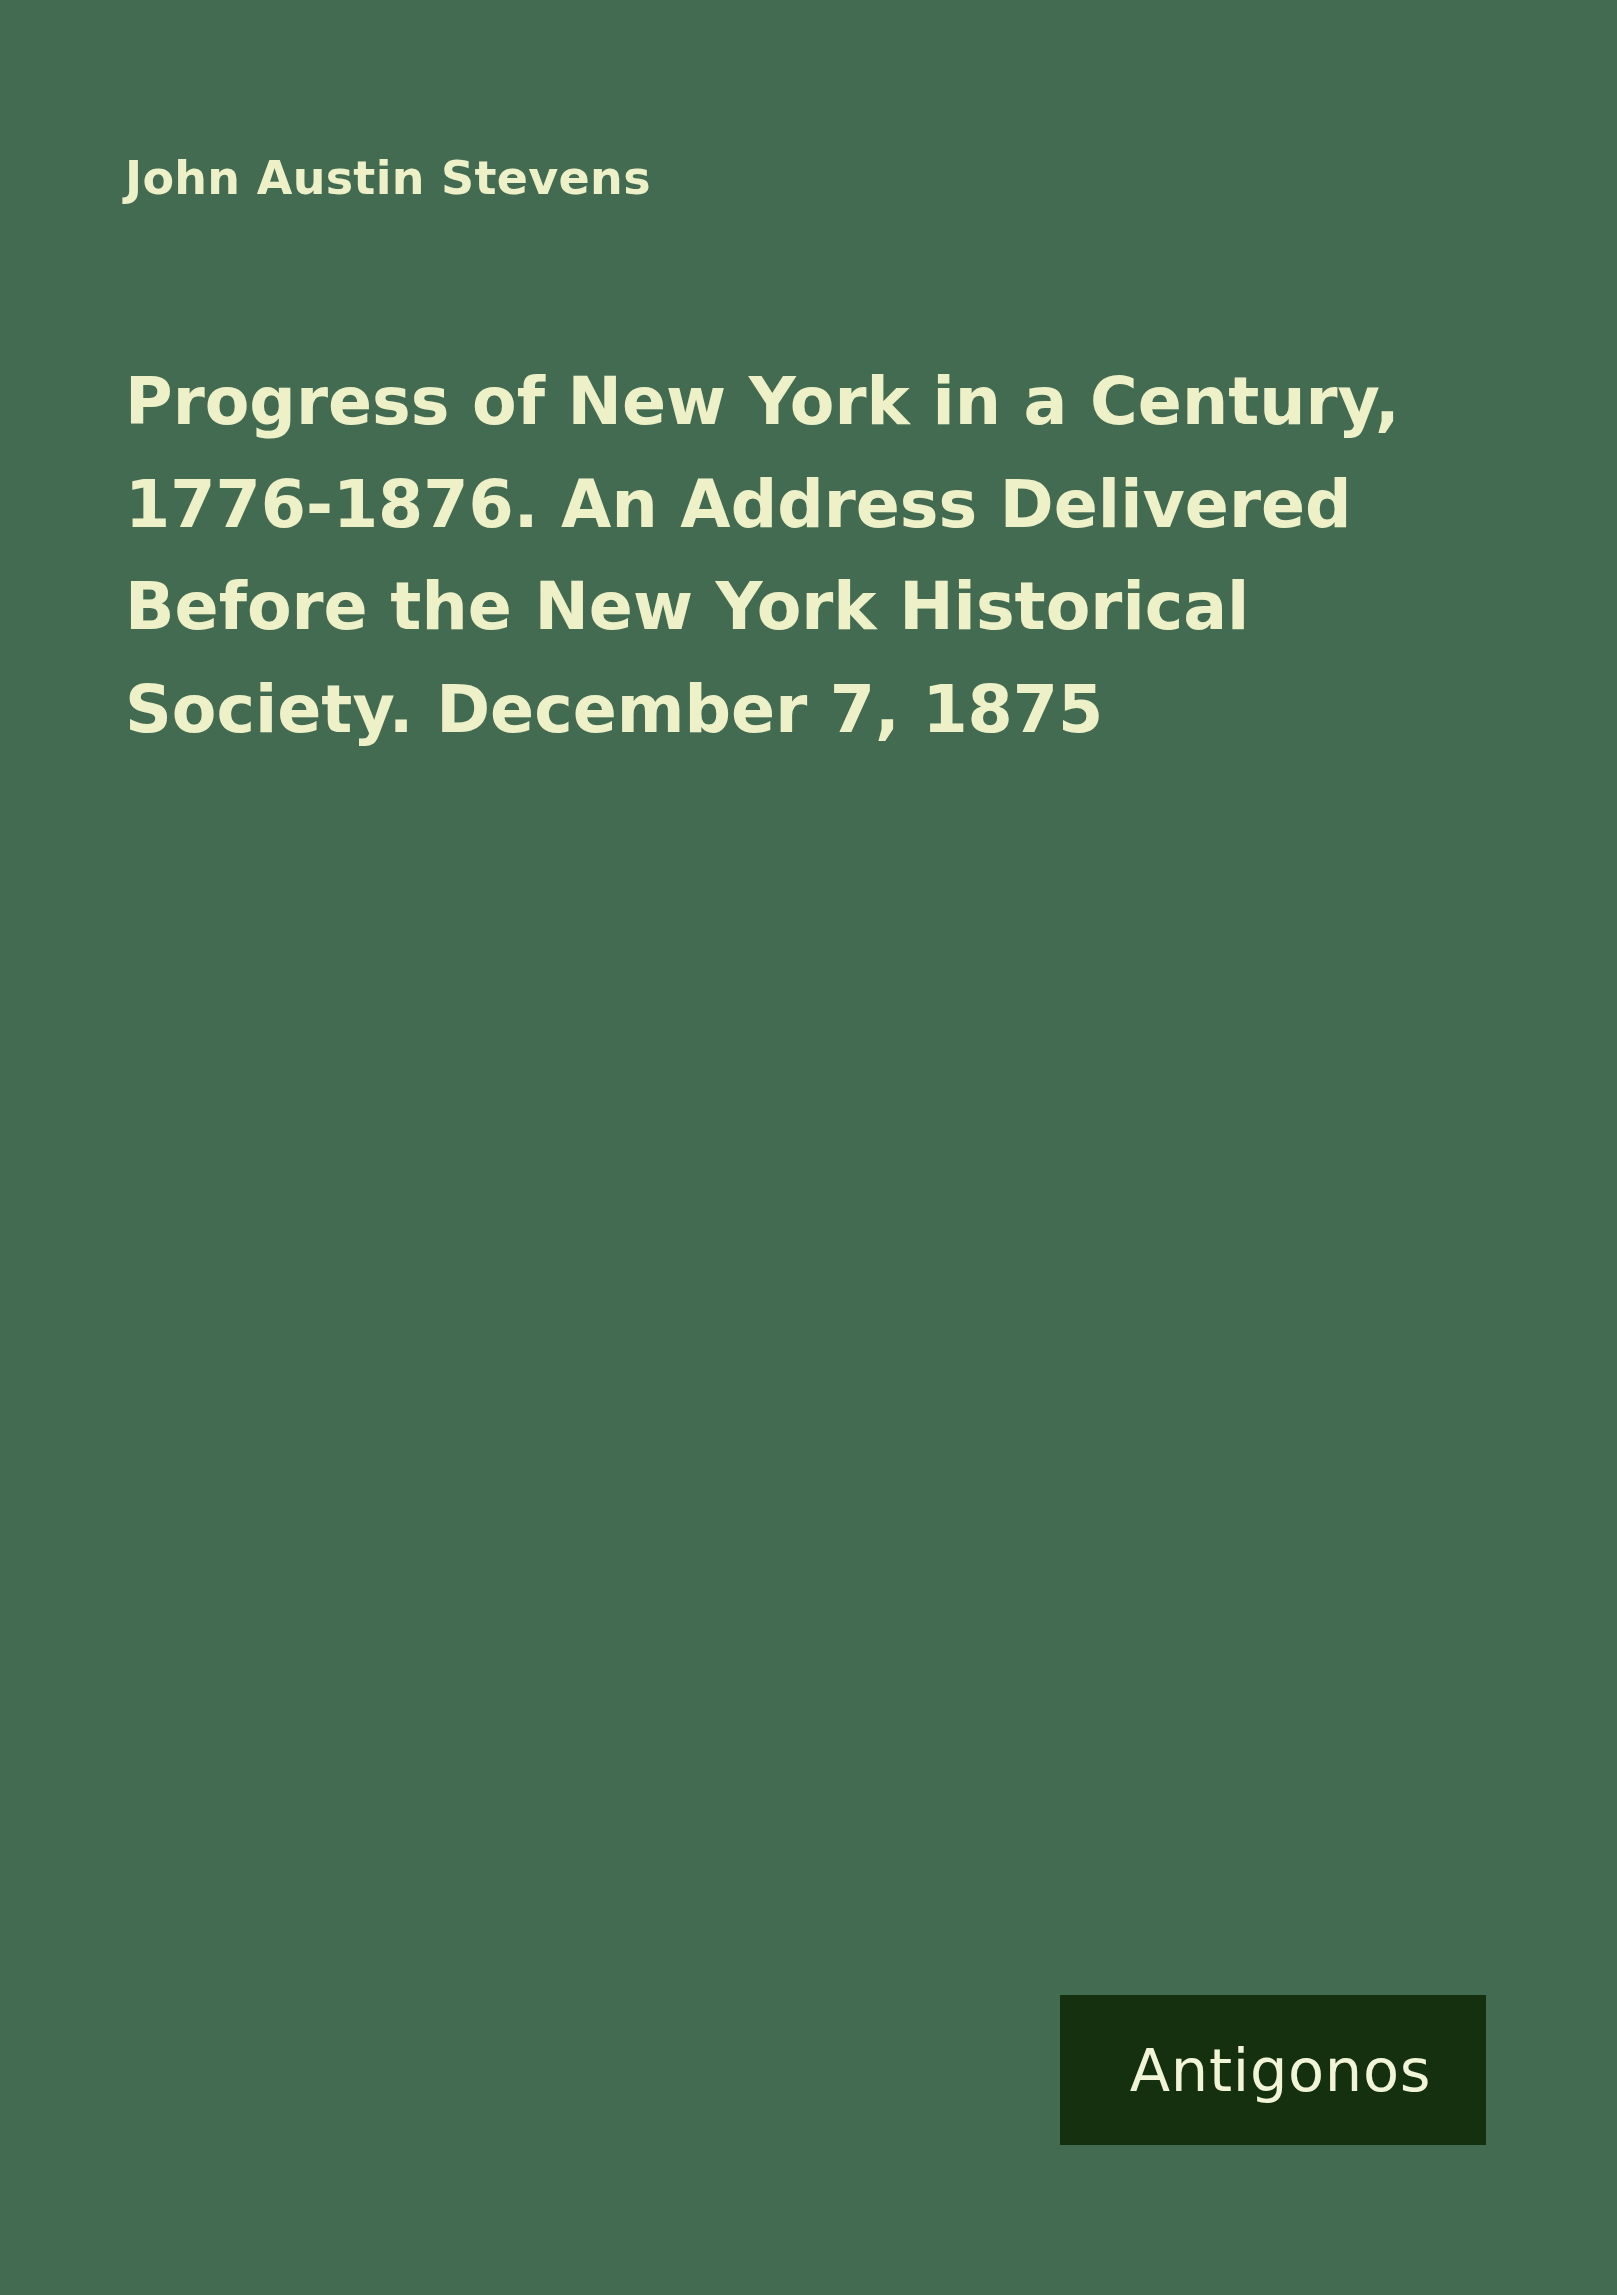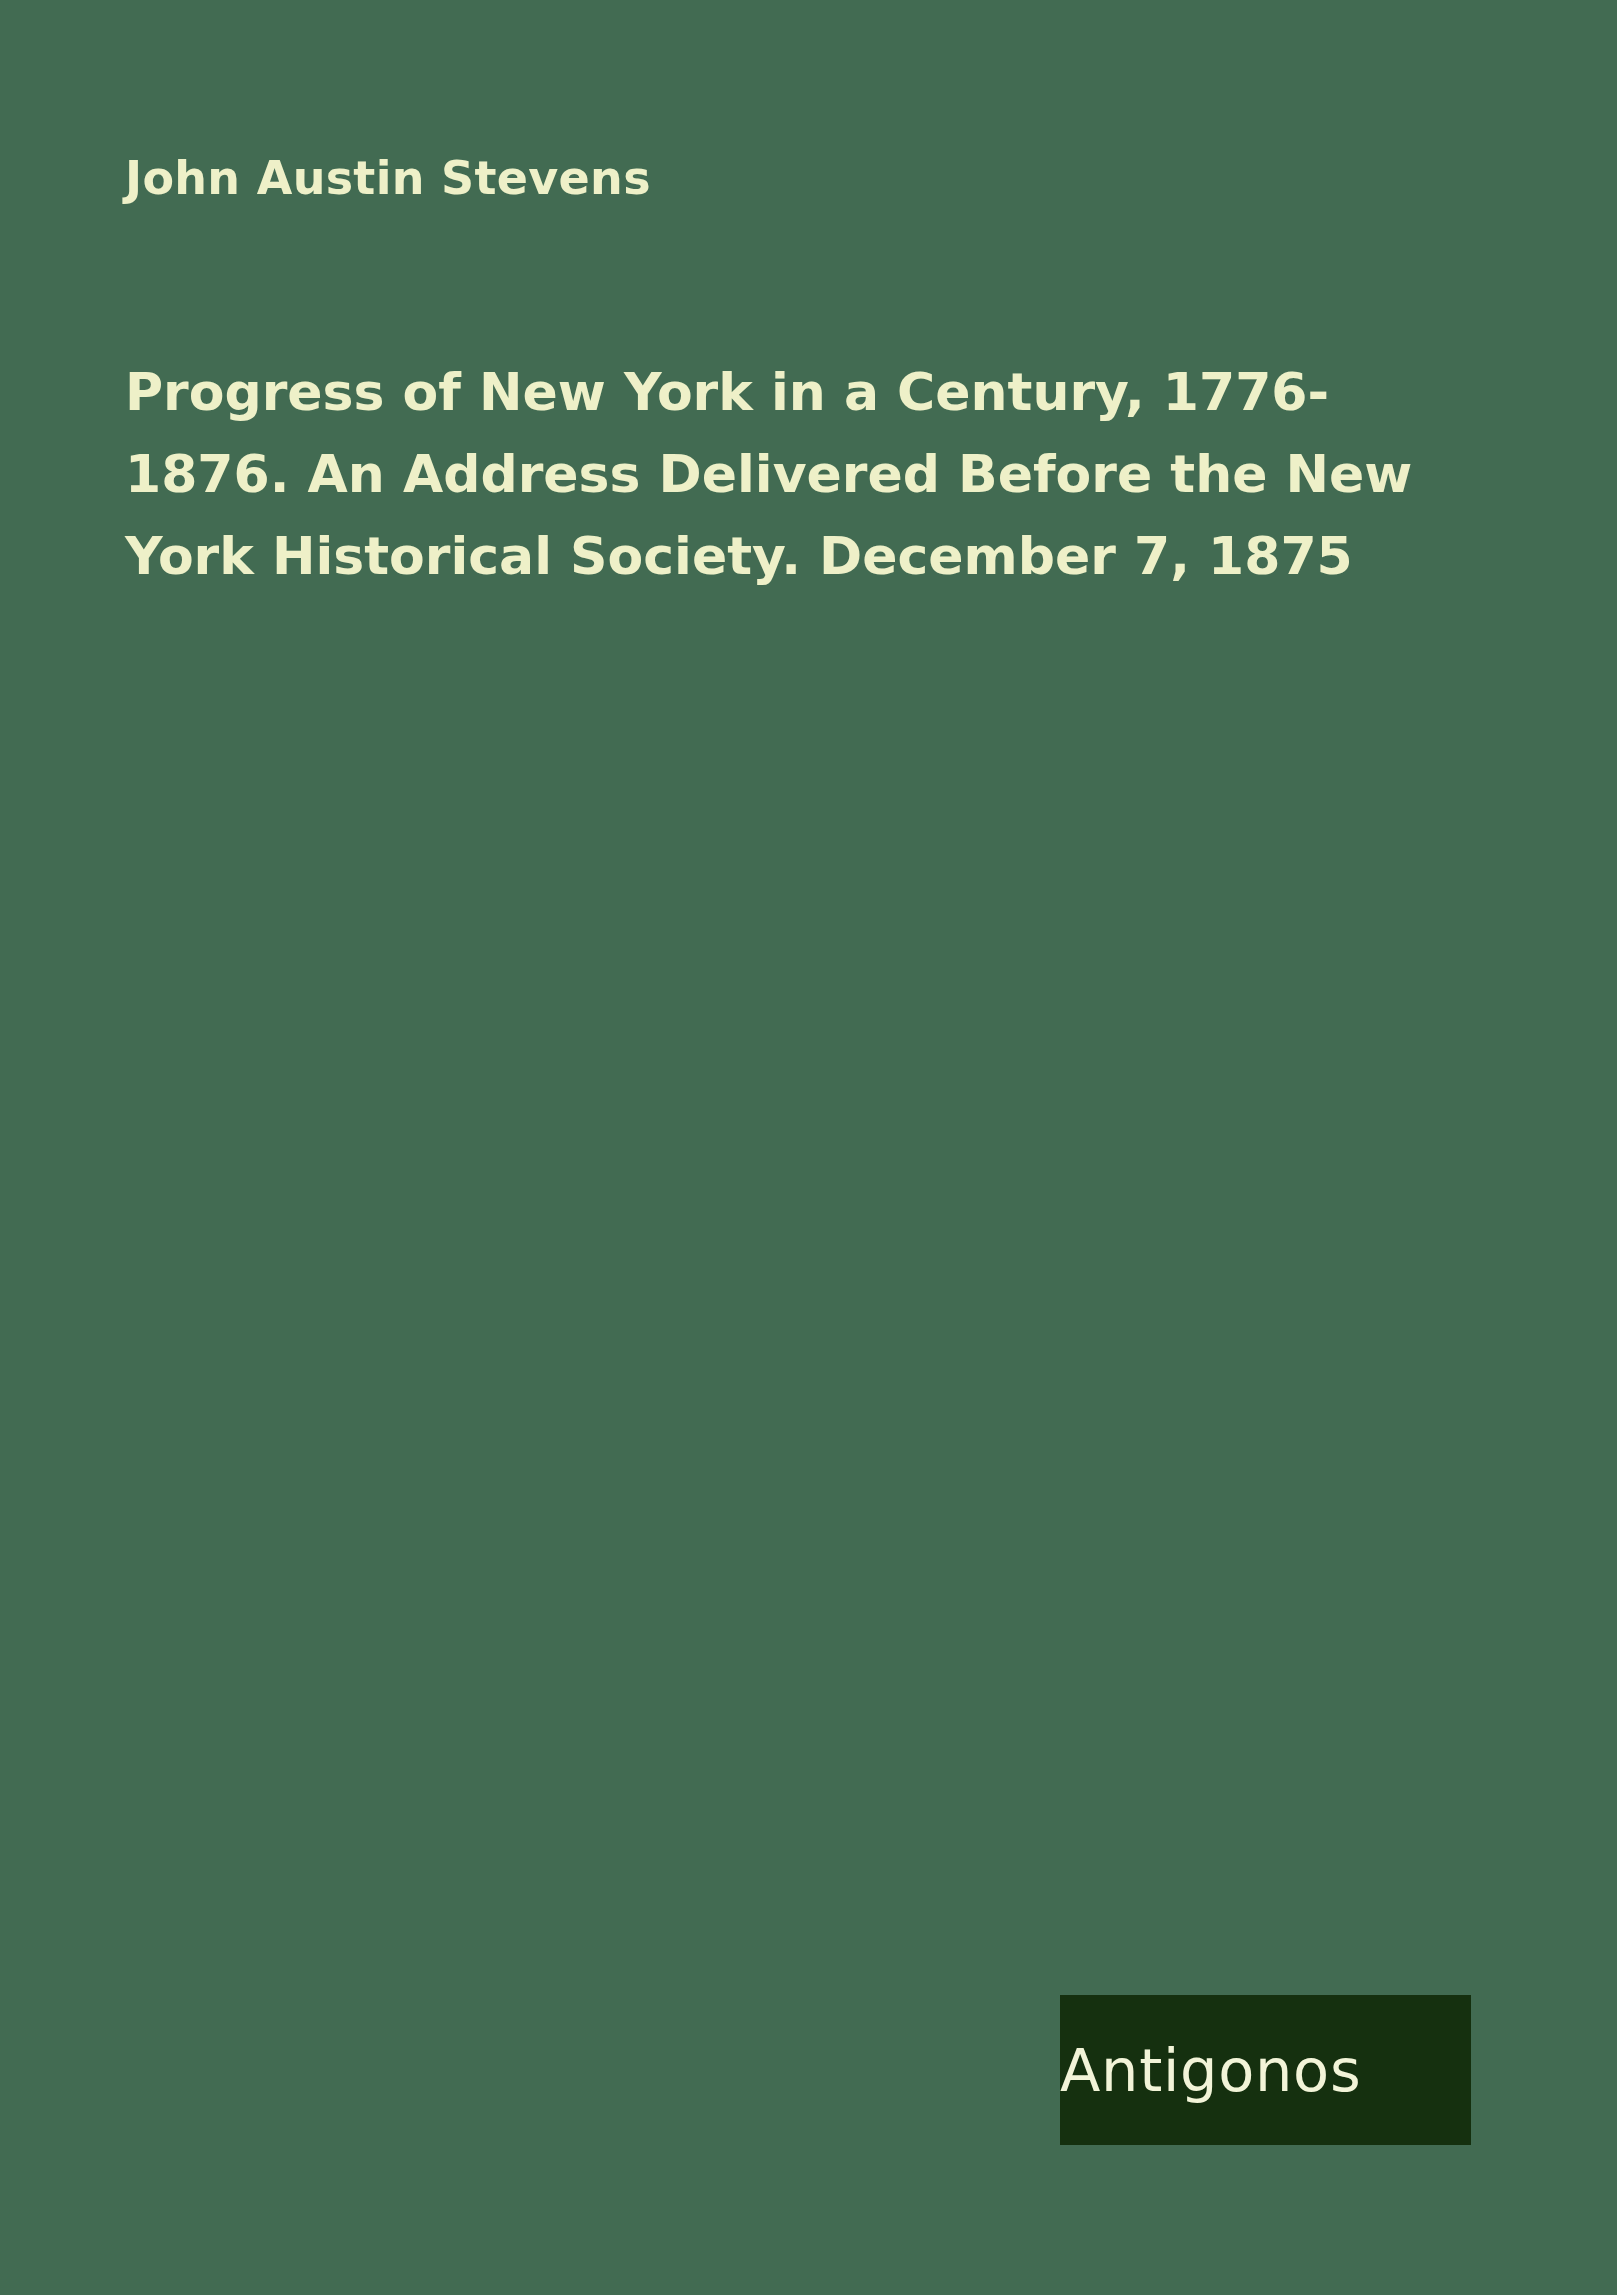--- a/index.html
+++ b/index.html
@@ -29,35 +29,37 @@
     line-height: 1.25;
     font-weight: 700;
     color: #eef0c8;
     letter-spacing: 0.3px;
   }
   .title {
     position: absolute;
     left: 125px;
     top: 351px;
     width: 1294px;
-    font-size: 52px;
+    font-size: 65px;
     line-height: 1.58;
     font-weight: 700;
     color: #eef0c8;
     letter-spacing: 0px;
   }
   .publisher-box {
     position: absolute;
     left: 1060px;
     top: 1995px;
     width: 411px;
     height: 150px;
     background: #15300f;
     display: flex;
     align-items: center;
+    justify-content: center;
+    padding-left: 15px;
   }
   .publisher-name {
     font-size: 59px;
     font-weight: 400;
     color: #f2f4d8;
     letter-spacing: 0.7px;
     line-height: 1;
   }
 </style>
 </head>

